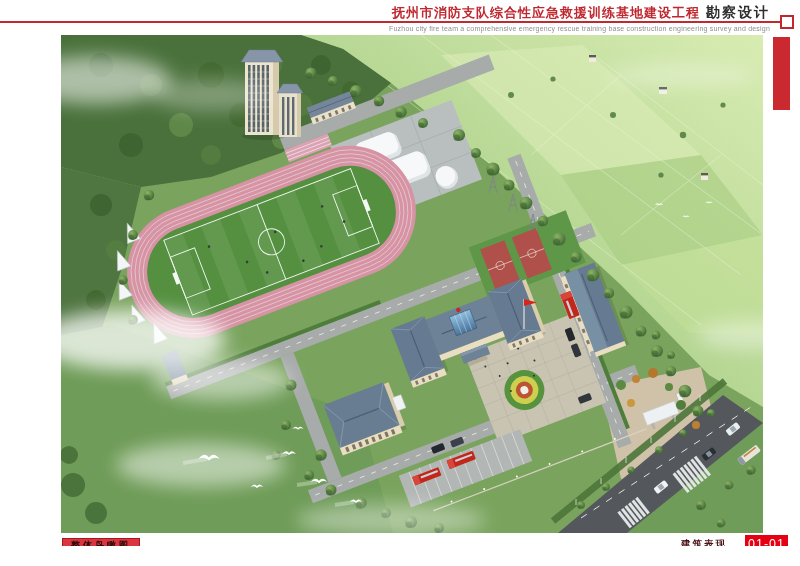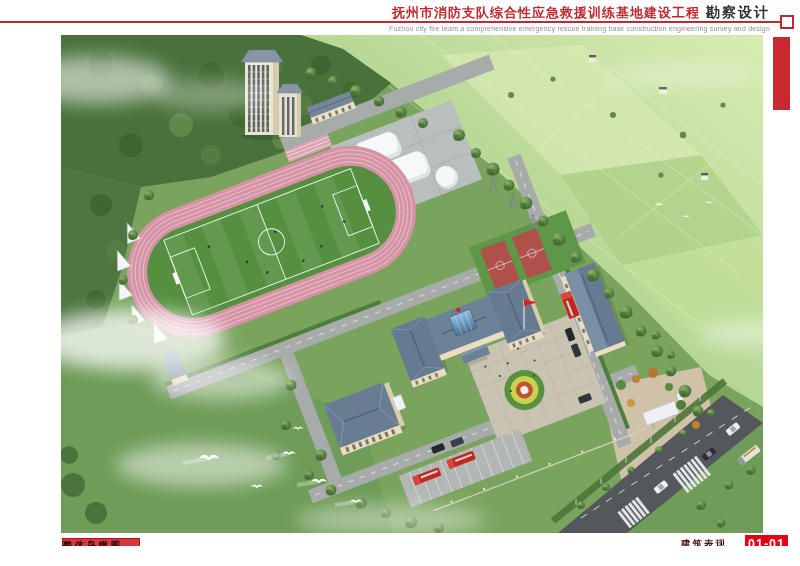--- a/index.html
+++ b/index.html
@@ -17,28 +17,28 @@
   .corner-square{position:absolute;top:15px;left:780px;width:10px;height:10px;
             border:2.5px solid #c0272e;background:#fff;}
   .side-bar{position:absolute;top:37px;left:773px;width:17px;height:73px;background:#c9292f;}
   
   .render{position:absolute;left:61px;top:35px;width:702px;height:498px;overflow:hidden;
           background:#7aa45e;}
   
   .caption-box{position:absolute;left:62px;top:538px;width:76px;height:13px;
           background:#d9363d;border:1.5px solid #a8151c;color:#27090b;
           font-family:"Liberation Serif",serif;font-weight:bold;font-size:9px;
-          letter-spacing:3px;line-height:13px;}
+          letter-spacing:3px;text-align:center;line-height:13px;}
   .footer-rule{position:absolute;top:552px;left:0;width:800px;height:2px;
           background:linear-gradient(#b84046,#dd9598);}
   .footer-right{position:absolute;top:535px;right:12px;height:18px;
           display:flex;align-items:center;gap:18px;}
   .category{font-family:"Liberation Serif",serif;font-weight:bold;font-size:9.5px;
           color:#4a1417;letter-spacing:2px;}
-  .sheet-box{background:#e60013;color:#fff;font-weight:bold;font-size:12.5px;
+  .sheet-box{background:#e60013;color:#fff;font-weight:normal;font-size:12.5px;
           padding:2px 3px;letter-spacing:1px;}
 </style>
 </head>
 <body>
 
 <div class="page">
 
   <div class="title-row">
     <span class="title-cn">抚州市消防支队综合性应急救援训练基地建设工程</span><span class="title-suffix">勘察设计</span>
   </div>

